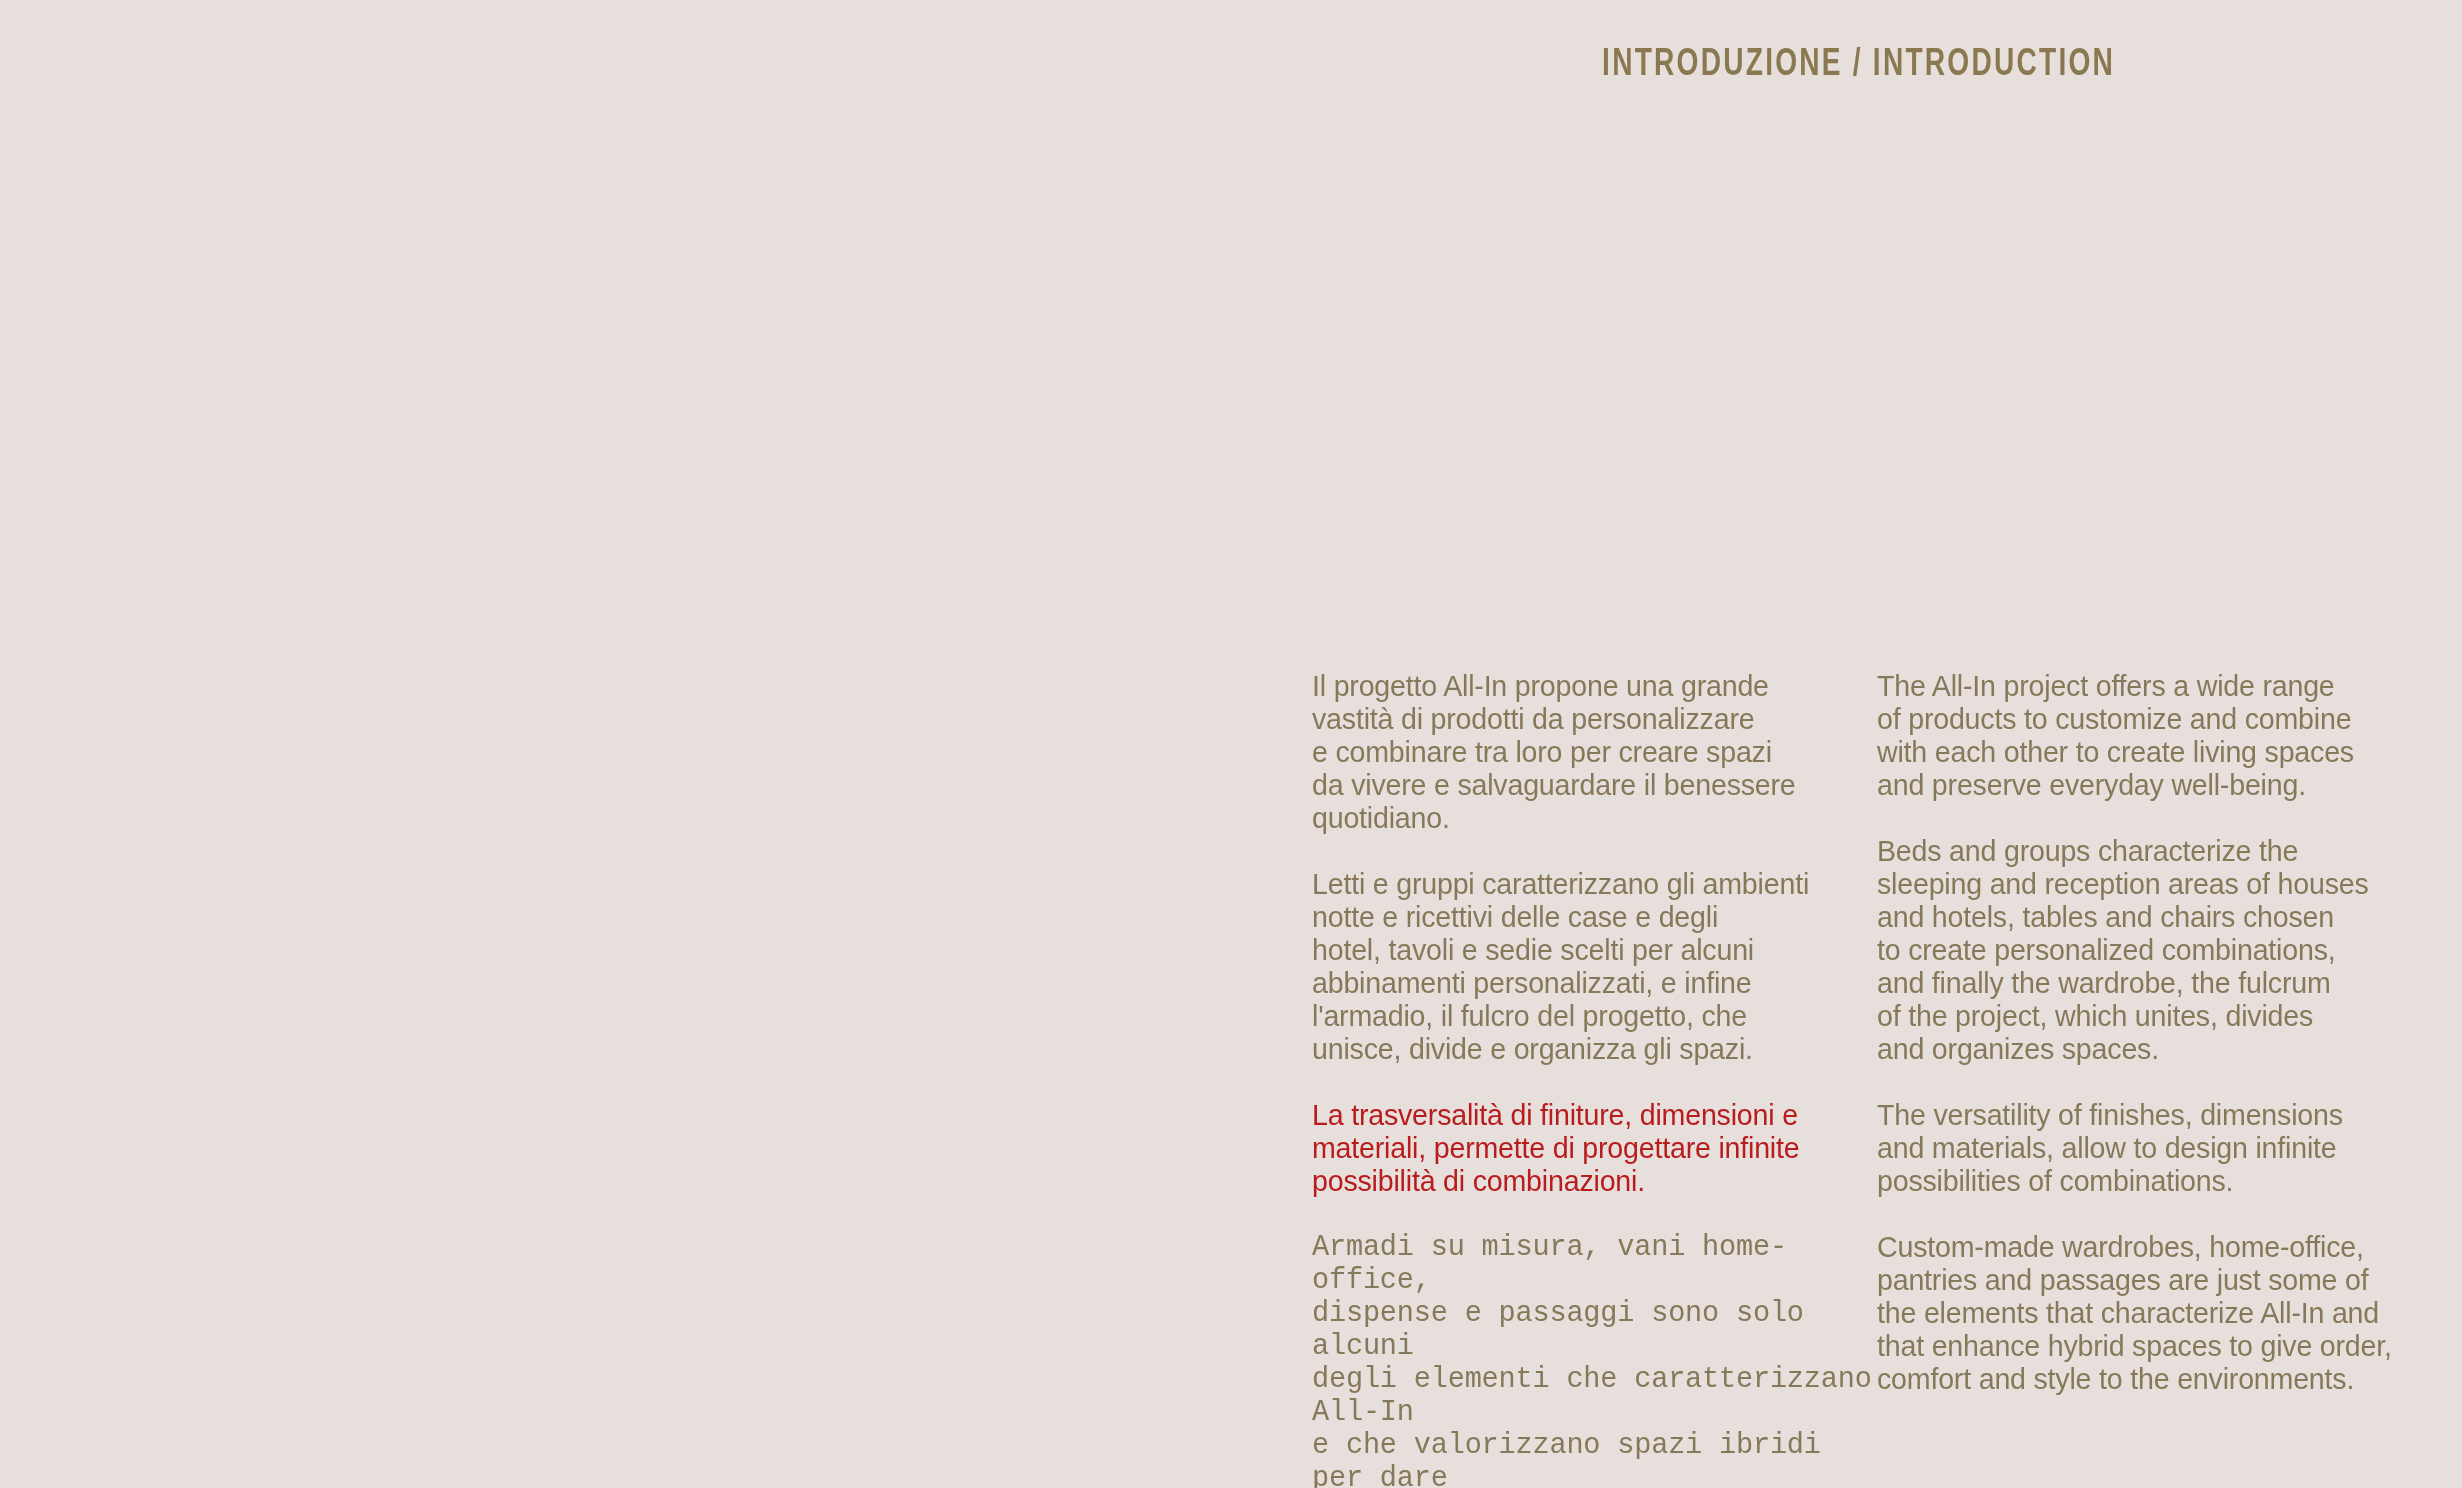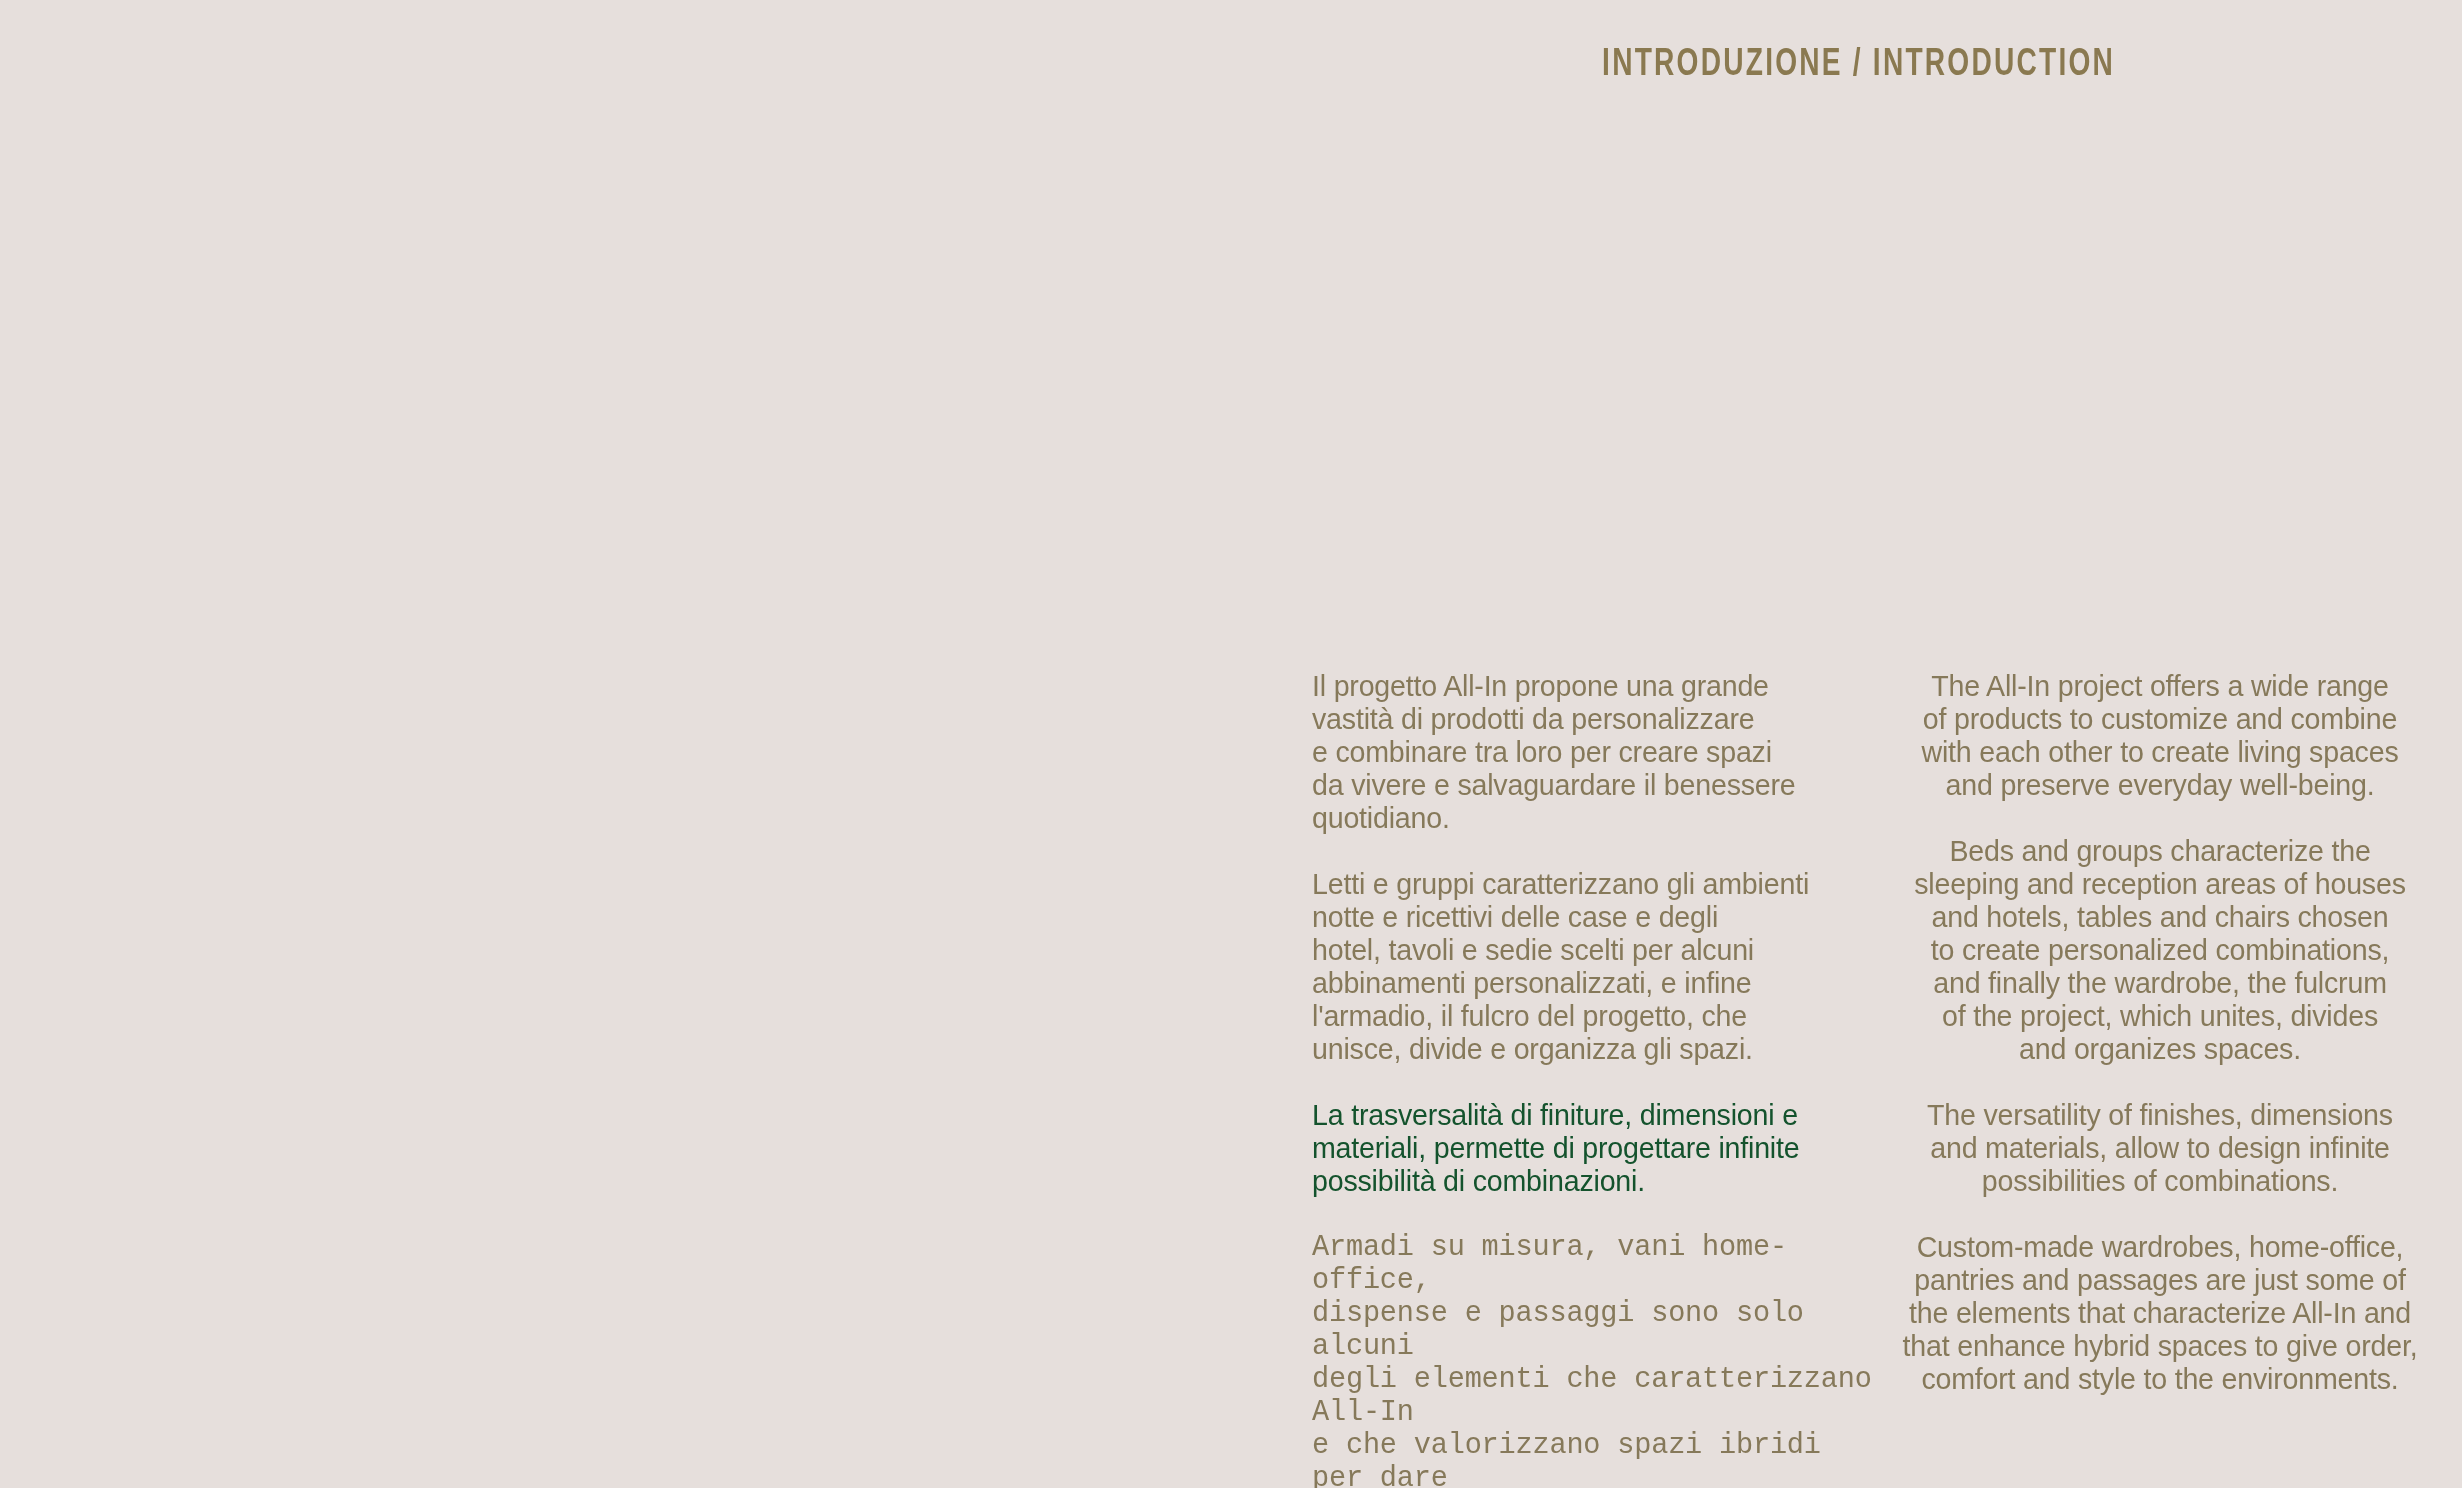--- a/index.html
+++ b/index.html
@@ -42,21 +42,21 @@
   }
 
   
   .col {
     position: absolute;
     top: 670px;
     width: 566px;
   }
 
   .col-it { left: 1312px; }
-  .col-en { left: 1877px; text-align: center; }
+  .col-en { left: 1877px; }
 
   .col p {
     font-size: 28.6px;
     line-height: 33px;
     letter-spacing: -0.2px;
     white-space: pre-line;   
     margin: 0 0 33px 0;
   }
 </style>
 </head>
@@ -73,21 +73,21 @@
 vastità di prodotti da personalizzare
 e combinare tra loro per creare spazi
 da vivere e salvaguardare il benessere
 quotidiano.</p>
     <p style="color: rgb(134, 121, 90);">Letti e gruppi caratterizzano gli ambienti
 notte e ricettivi delle case e degli
 hotel, tavoli e sedie scelti per alcuni
 abbinamenti personalizzati, e infine
 l'armadio, il fulcro del progetto, che
 unisce, divide e organizza gli spazi.</p>
-    <p style="color: #14532d;">La trasversalità di finiture, dimensioni e
+    <p style="color: #b91c1c;">La trasversalità di finiture, dimensioni e
 materiali, permette di progettare infinite
 possibilità di combinazioni.</p>
     <p style="color: rgb(134, 121, 90); font-family: Liberation Mono, monospace;">Armadi su misura, vani home-office,
 dispense e passaggi sono solo alcuni
 degli elementi che caratterizzano All-In
 e che valorizzano spazi ibridi per dare
 ordine, comfort e stile agli ambienti.</p>
   </div>
 
   <div class="col col-en">

